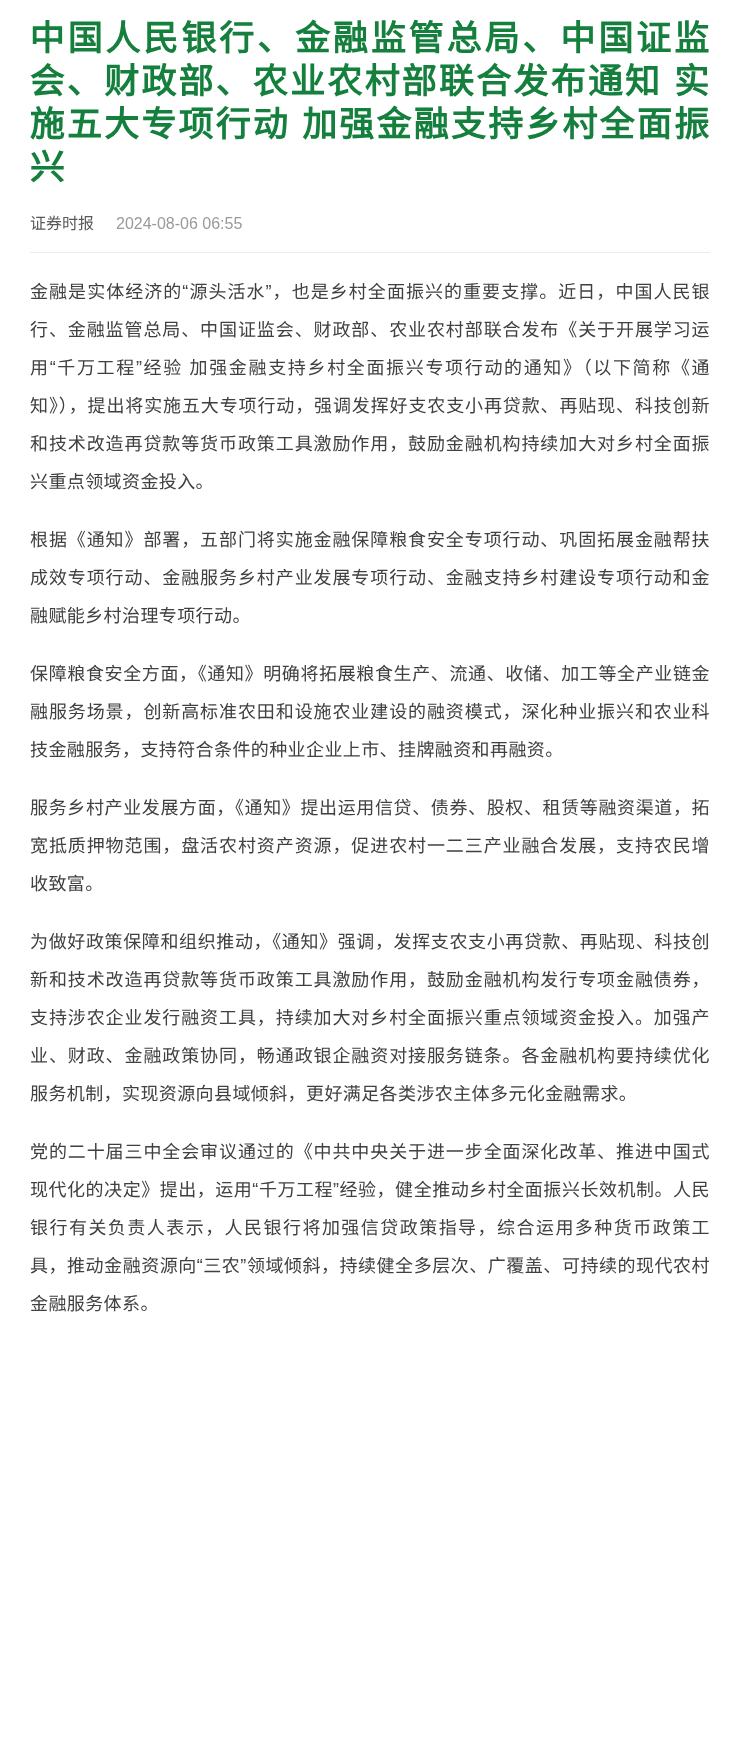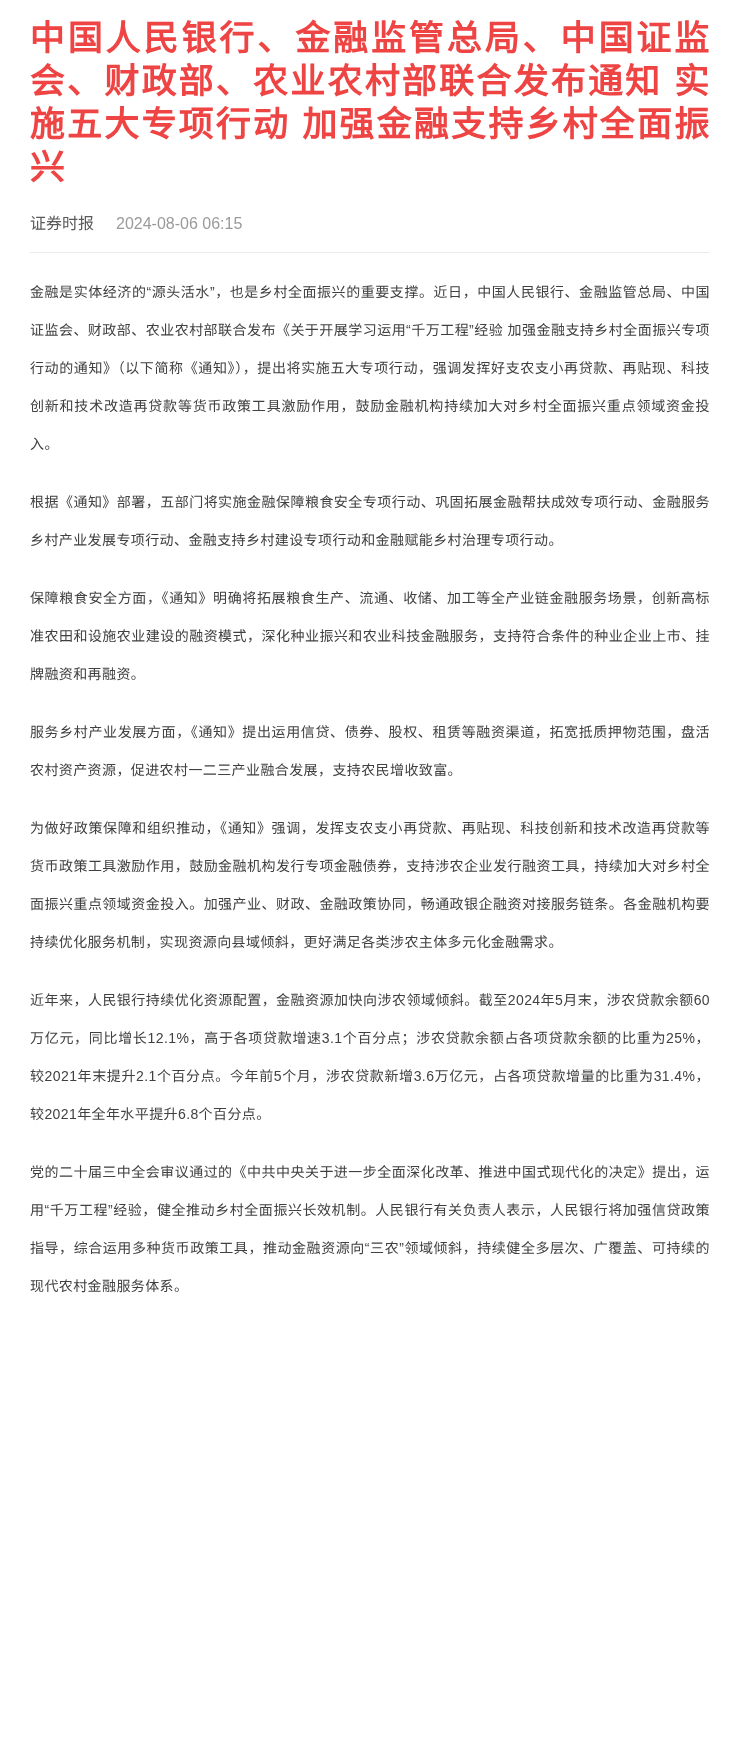--- a/index.html
+++ b/index.html
@@ -12,21 +12,21 @@
     width: 740px;
   }
   .page {
     padding: 8px 30px 34px 30px;
     box-sizing: border-box;
   }
   h1.article-title {
     font-size: 35px;
     line-height: 43px;
     font-weight: 700;
-    color: #ef4444;
+    color: #15803d;
     margin: 8px 0 22px 0;
     letter-spacing: 0.5px;
     text-align: justify;
   }
   .meta {
     display: flex;
     align-items: baseline;
     gap: 22px;
     font-size: 16px;
     margin-top: 8px;
@@ -43,49 +43,48 @@
     margin: 18px 0 0 0;
   }
   .byline {
     margin-top: 32px;
     font-size: 18px;
     line-height: 28px;
     color: #404040;
     letter-spacing: 0.4px;
   }
   .article-body p {
-    font-size: 14px;
+    font-size: 18px;
     line-height: 38px;
     color: #404040;
     letter-spacing: 0.4px;
     text-align: justify;
     margin: 20px 0;
   }
   .article-body p:last-child {
     margin-bottom: 0;
   }
 </style>
 </head>
 <body>
 
 <div class="page">
 
   <h1 class="article-title">中国人民银行、金融监管总局、中国证监会、财政部、农业农村部联合发布通知 实施五大专项行动 加强金融支持乡村全面振兴</h1>
 
   <div class="meta">
     <span class="source">证券时报</span>
-    <span class="time">2024-08-06 06:15</span>
+    <span class="time">2024-08-06 06:55</span>
   </div>
 
   <div class="divider"></div>
 
 
   <div class="article-body">
       <p>金融是实体经济的“源头活水”，也是乡村全面振兴的重要支撑。近日，中国人民银行、金融监管总局、中国证监会、财政部、农业农村部联合发布《关于开展学习运用“千万工程”经验 加强金融支持乡村全面振兴专项行动的通知》（以下简称《通知》），提出将实施五大专项行动，强调发挥好支农支小再贷款、再贴现、科技创新和技术改造再贷款等货币政策工具激励作用，鼓励金融机构持续加大对乡村全面振兴重点领域资金投入。</p>
       <p>根据《通知》部署，五部门将实施金融保障粮食安全专项行动、巩固拓展金融帮扶成效专项行动、金融服务乡村产业发展专项行动、金融支持乡村建设专项行动和金融赋能乡村治理专项行动。</p>
       <p>保障粮食安全方面，《通知》明确将拓展粮食生产、流通、收储、加工等全产业链金融服务场景，创新高标准农田和设施农业建设的融资模式，深化种业振兴和农业科技金融服务，支持符合条件的种业企业上市、挂牌融资和再融资。</p>
       <p>服务乡村产业发展方面，《通知》提出运用信贷、债券、股权、租赁等融资渠道，拓宽抵质押物范围，盘活农村资产资源，促进农村一二三产业融合发展，支持农民增收致富。</p>
       <p>为做好政策保障和组织推动，《通知》强调，发挥支农支小再贷款、再贴现、科技创新和技术改造再贷款等货币政策工具激励作用，鼓励金融机构发行专项金融债券，支持涉农企业发行融资工具，持续加大对乡村全面振兴重点领域资金投入。加强产业、财政、金融政策协同，畅通政银企融资对接服务链条。各金融机构要持续优化服务机制，实现资源向县域倾斜，更好满足各类涉农主体多元化金融需求。</p>
-      <p>近年来，人民银行持续优化资源配置，金融资源加快向涉农领域倾斜。截至2024年5月末，涉农贷款余额60万亿元，同比增长12.1%，高于各项贷款增速3.1个百分点；涉农贷款余额占各项贷款余额的比重为25%，较2021年末提升2.1个百分点。今年前5个月，涉农贷款新增3.6万亿元，占各项贷款增量的比重为31.4%，较2021年全年水平提升6.8个百分点。</p>
       <p>党的二十届三中全会审议通过的《中共中央关于进一步全面深化改革、推进中国式现代化的决定》提出，运用“千万工程”经验，健全推动乡村全面振兴长效机制。人民银行有关负责人表示，人民银行将加强信贷政策指导，综合运用多种货币政策工具，推动金融资源向“三农”领域倾斜，持续健全多层次、广覆盖、可持续的现代农村金融服务体系。</p>
     </div>
 
 </div>
 
 </body></html>

